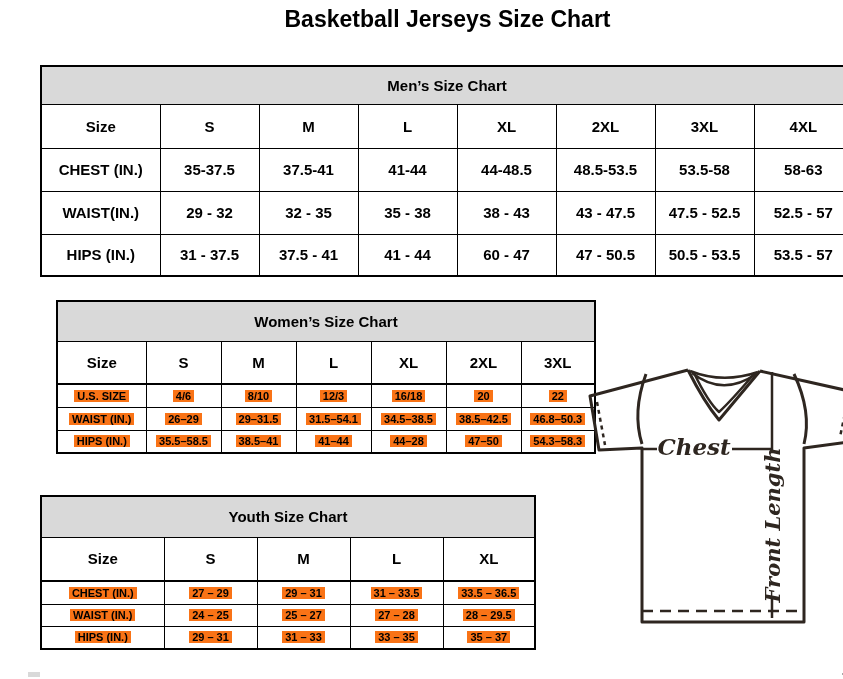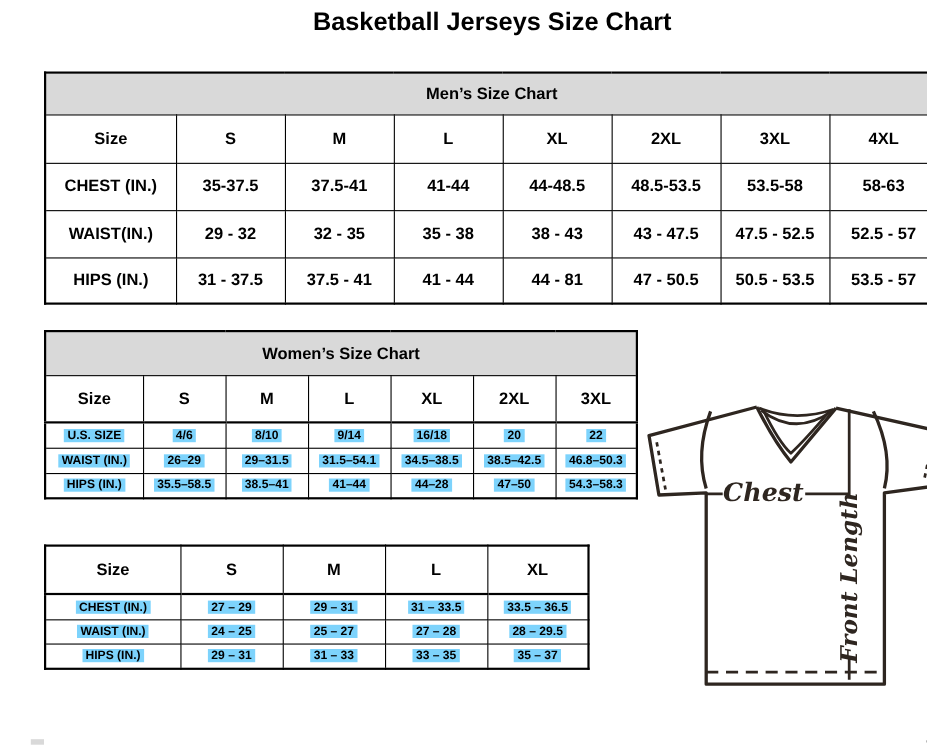--- a/index.html
+++ b/index.html
@@ -14,27 +14,27 @@
   table.sz {
     position:absolute; border-collapse:collapse; table-layout:fixed;
     border:2px solid #000; font-weight:bold;
   }
   table.sz td {
     border:1px solid #000; text-align:center; vertical-align:middle;
     padding:0; overflow:hidden; white-space:nowrap;
   }
   td.band { background:#d9d9d9; font-size:16px; }
   .mens  { left:14px; top:65px;  width:812px; }
-  .womens{ left:14px; top:300px; width:538px;border-radius:26px; }
+  .womens{ left:30px; top:300px; width:538px;border-radius:26px; }
   .youth { left:14px; top:495px; width:494px; }
   .mens td   { font-size:15px; }
   .womens td, .youth td { font-size:15px; }
   tr.small td { font-size:11px; }
   tr.sep td { border-top:2px solid #000; }
-  .hl { background:#7dd3fc; padding:0 3px; }
+  .hl { background:#f97316; padding:0 3px; }
   .jersey { position:absolute; left:556px; top:360px; }
   .jersey text {
     font-family:"DejaVu Serif", serif; font-style:italic; font-weight:bold;
     fill:#2e2620;
   }
   .frag-left  { position:absolute; left:2px;  top:672px; width:12px; height:5px; background:#d9d9d9; }
   .frag-right { position:absolute; left:816px; top:673px; width:27px; height:2px; background:#a8a8a8; }
 </style>
 </head>
 <body>
@@ -86,21 +86,21 @@
       <td>38 - 43</td>
       <td>43 - 47.5</td>
       <td>47.5 - 52.5</td>
       <td>52.5 - 57</td>
     </tr>
     <tr style="height:42px">
       <td>HIPS (IN.)</td>
       <td>31 - 37.5</td>
       <td>37.5 - 41</td>
       <td>41 - 44</td>
-      <td>44 - 81</td>
+      <td>60 - 47</td>
       <td>47 - 50.5</td>
       <td>50.5 - 53.5</td>
       <td>53.5 - 57</td>
     </tr>
   </tbody>
     </table>
 
   <table class="sz womens">
     <colgroup>
       <col style="width:89px">
@@ -121,21 +121,21 @@
       <td>M</td>
       <td>L</td>
       <td>XL</td>
       <td>2XL</td>
       <td>3XL</td>
     </tr>
     <tr class="small sep" style="height:23px">
       <td><span class="hl">U.S. SIZE</span></td>
       <td><span class="hl">4/6</span></td>
       <td><span class="hl">8/10</span></td>
-      <td><span class="hl">9/14</span></td>
+      <td><span class="hl">12/3</span></td>
       <td><span class="hl">16/18</span></td>
       <td><span class="hl">20</span></td>
       <td><span class="hl">22</span></td>
     </tr>
     <tr class="small" style="height:23px">
       <td><span class="hl">WAIST (IN.)</span></td>
       <td><span class="hl">26–29</span></td>
       <td><span class="hl">29–31.5</span></td>
       <td><span class="hl">31.5–54.1</span></td>
       <td><span class="hl">34.5–38.5</span></td>
@@ -156,20 +156,23 @@
 
   <table class="sz youth">
     <colgroup>
       <col style="width:123px">
         <col style="width:93px">
         <col style="width:93px">
         <col style="width:93px">
         <col style="width:92px">
     </colgroup>
     <tbody>
+        <tr style="height:41px">
+      <td class="band" colspan="5">Youth Size Chart</td>
+    </tr>
     <tr style="height:44px">
       <td>Size</td>
       <td>S</td>
       <td>M</td>
       <td>L</td>
       <td>XL</td>
     </tr>
     <tr class="small sep" style="height:23px">
       <td><span class="hl">CHEST (IN.)</span></td>
       <td><span class="hl">27 – 29</span></td>

